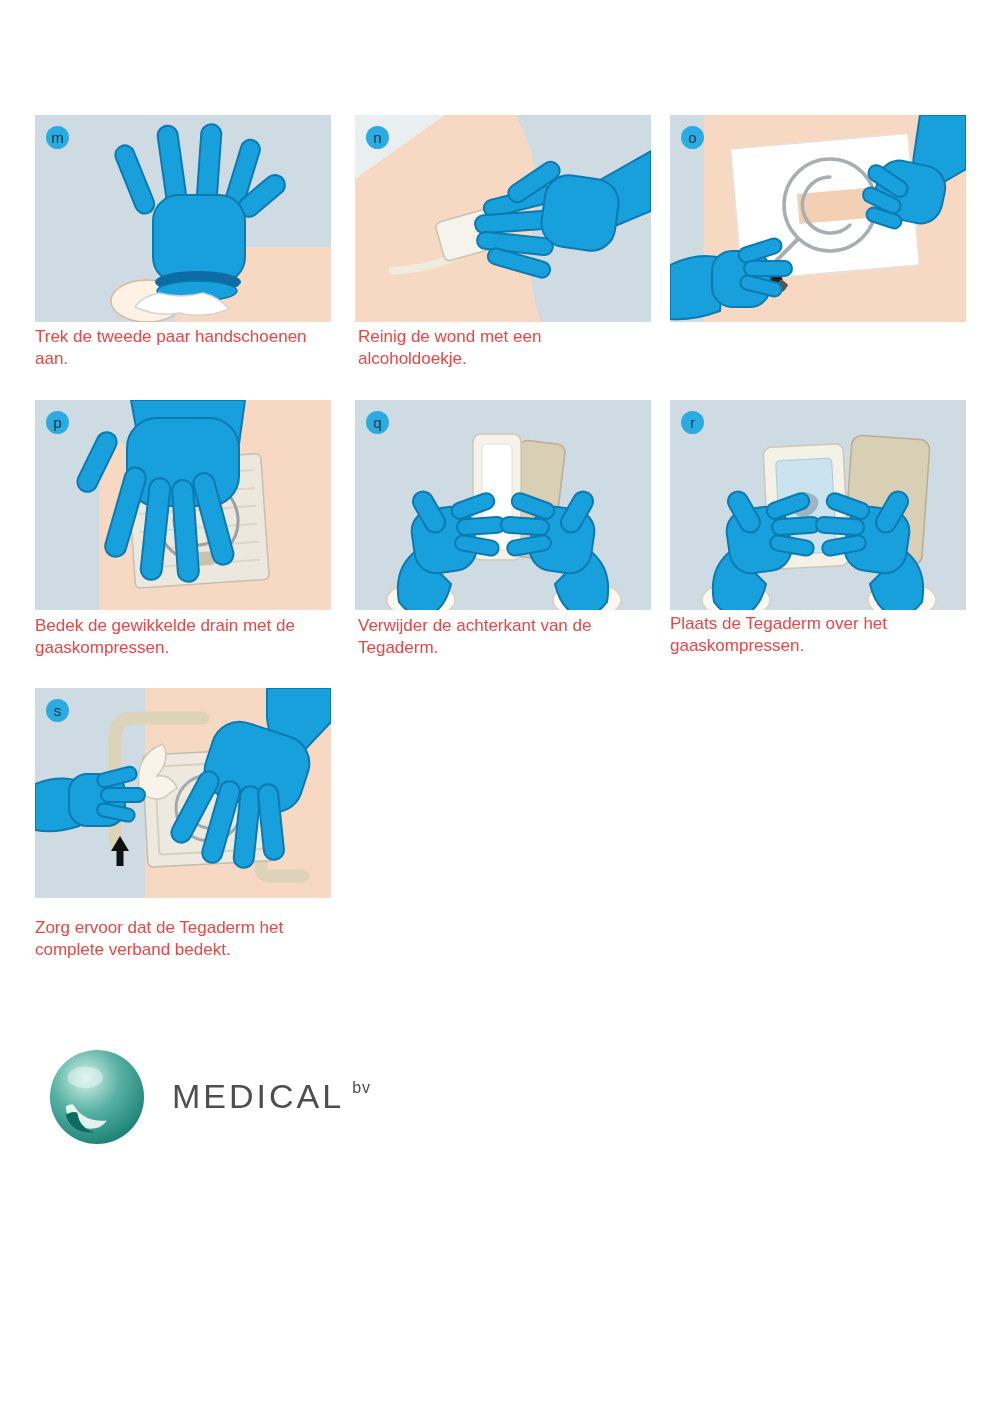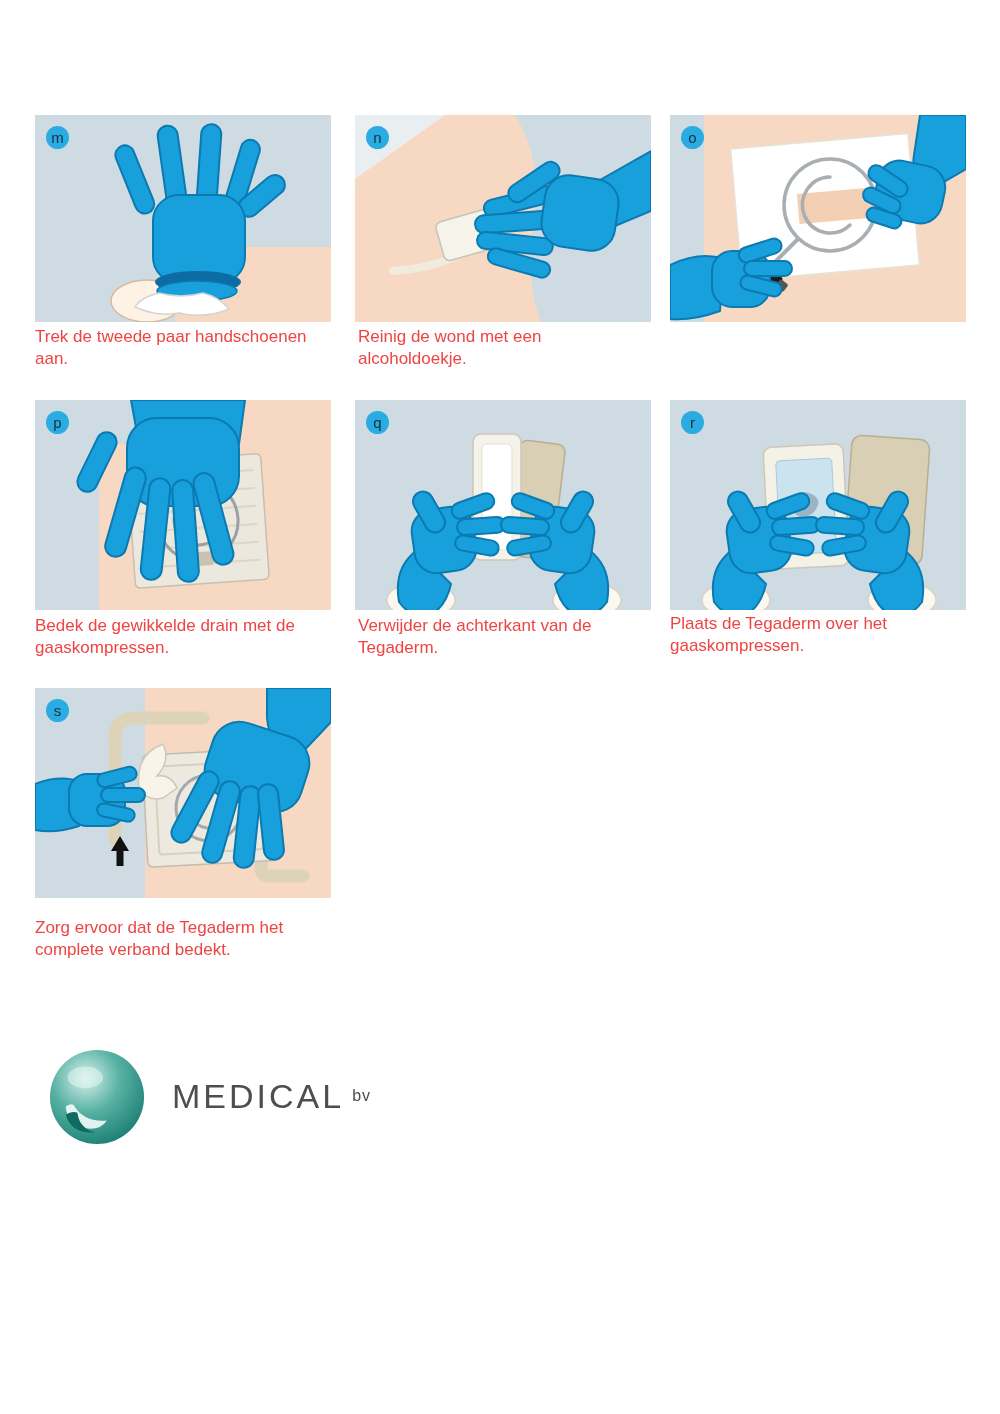--- a/index.html
+++ b/index.html
@@ -17,21 +17,21 @@
   }
 
   .caption {
     position:absolute; width:295px;
     font-size:17px; line-height:1.32; color:#ef4444;
   }
 
   .logo { position:absolute; left:48px; top:1048px; display:flex; align-items:center; gap:26px; }
   .logo-mark { width:98px; height:98px; }
   .logo-text { color:#4d4e50; font-size:34px; letter-spacing:3px; line-height:0.98; }
-  .logo-line2-row { display:flex; align-items:center; }
+  .logo-line2-row { display:flex; align-items:flex-start; }
   .logo-suffix { font-size:16px; letter-spacing:1px; margin-left:8px; padding-bottom:2px; }
 
   .address { position:absolute; left:63px; top:1168px; font-size:15px; line-height:21px; color:#000000; }
   .address div { white-space:nowrap; }
 </style>
 </head>
 <body>
 
 <div class="page">
 

